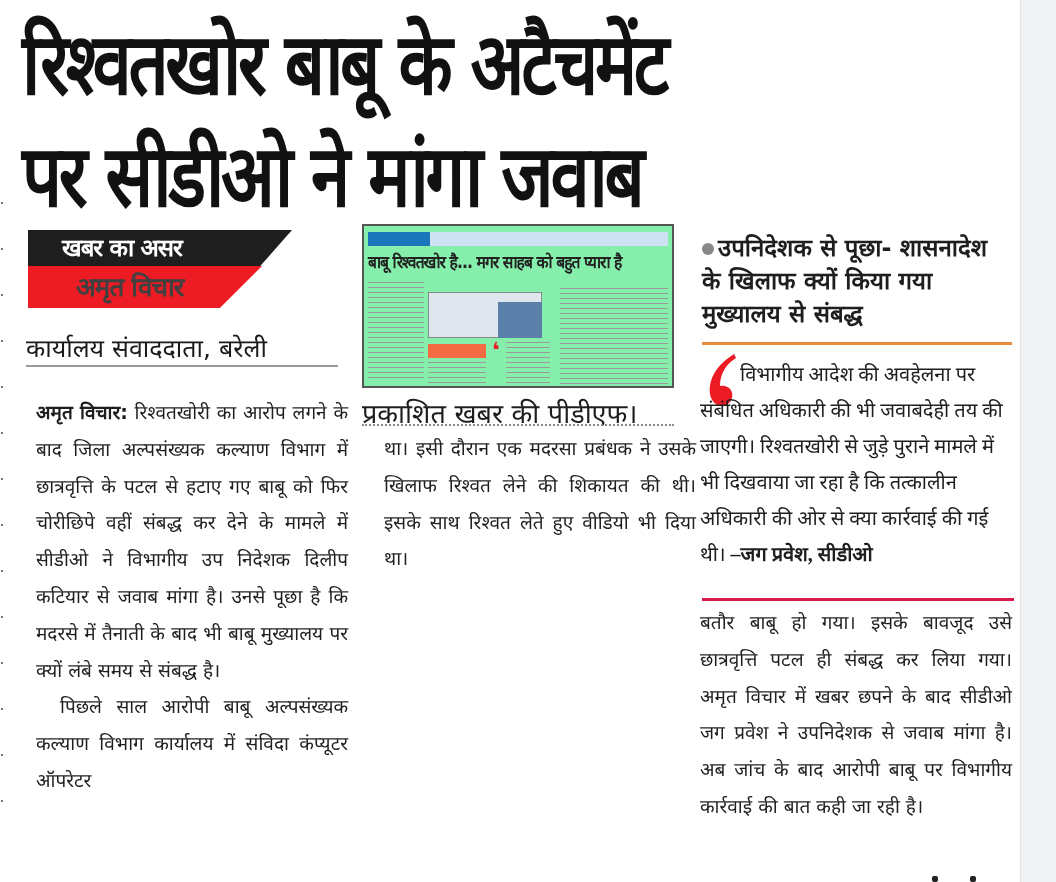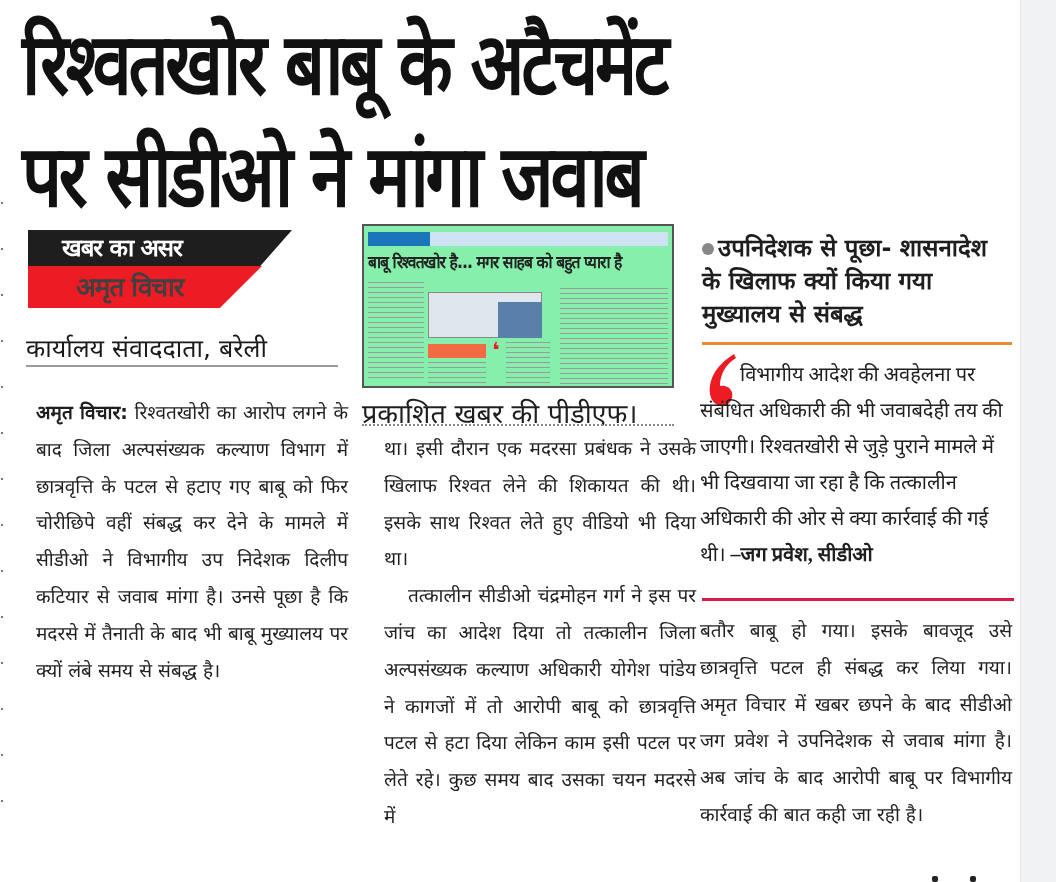--- a/index.html
+++ b/index.html
@@ -46,21 +46,21 @@
 
   
   .sub { position: absolute; left: 702px; top: 232px; width: 310px; font-weight: 700; font-size: 24px; line-height: 33px; color: #1e1e1e; }
   .bullet { display: inline-block; width: 12px; height: 12px; border-radius: 50%; background: #888; margin-right: 4px; vertical-align: middle; }
   .sub-rule { position: absolute; left: 702px; top: 342px; width: 310px; height: 3px; background: #e98b3a; }
   .quote-mark { position: absolute; left: 704px; top: 352px; width: 38px; height: 60px; }
   .quote { position: absolute; left: 700px; top: 356px; width: 312px; font-size: 20px; line-height: 36px; color: #1e1e1e; font-family: Liberation Serif, serif; }
   .quote .q1 { padding-left: 40px; }
   .quote .attrib { font-weight: 700; }
   .quote-rule { position: absolute; left: 702px; top: 598px; width: 312px; height: 3px; background: #d81b4a; }
-  .col3 { left: 700px; top: 604px; width: 312px; margin-top: 8px; }
+  .col3 { left: 700px; top: 604px; width: 312px; }
   .page-frag { position: absolute; left: 930px; top: 874px; width: 60px; height: 8px; }
   .page-frag span { position: absolute; top: 2px; width: 6px; height: 6px; background: #222; border-radius: 2px; }
 </style>
 </head>
 <body>
 
 <div class="left-dots"></div>
 <div class="right-gutter"></div>
 
 <div class="headline">
@@ -72,20 +72,21 @@
   <div class="tag-black"></div>
   <div class="tag-red"></div>
   <div class="tag-line1">खबर का असर</div>
   <div class="tag-line2">अमृत विचार</div>
 </div>
 <div class="byline">कार्यालय संवाददाता, बरेली</div>
 <div class="byline-rule"></div>
 
 <div class="col col1">
   <p><span class="lead">अमृत विचार:</span> <span>रिश्वतखोरी का आरोप लगने के बाद जिला अल्पसंख्यक कल्याण विभाग में छात्रवृत्ति के पटल से हटाए गए बाबू को फिर चोरीछिपे वहीं संबद्ध कर देने के मामले में सीडीओ ने विभागीय उप निदेशक दिलीप कटियार से जवाब मांगा है। उनसे पूछा है कि मदरसे में तैनाती के बाद भी बाबू मुख्यालय पर क्यों लंबे समय से संबद्ध है।</span></p>
+  <p class="indent">पिछले साल आरोपी बाबू अल्पसंख्यक कल्याण विभाग कार्यालय में संविदा कंप्यूटर ऑपरेटर</p>
 </div>
 
 <div class="thumb">
   <div class="thumb-bar">
       <div class="thumb-tag"></div>
     </div>
   <div class="thumb-title">बाबू रिश्वतखोर है... मगर साहब को बहुत प्यारा है</div>
   <div class="thumb-lines" style="left:4px;top:56px;width:56px;height:100px;"></div>
   <div class="thumb-grid"></div>
   <div class="thumb-grid2"></div>
@@ -93,21 +94,20 @@
   <div class="thumb-lines" style="left:64px;top:136px;width:58px;height:22px;"></div>
   <div class="thumb-quote">❛</div>
   <div class="thumb-lines" style="left:142px;top:116px;width:44px;height:42px;"></div>
   <div class="thumb-lines" style="left:196px;top:62px;width:108px;height:96px;"></div>
 </div>
 <div class="caption">प्रकाशित खबर की पीडीएफ।</div>
 <div class="caption-rule"></div>
 
 <div class="col col2">
   <p>था। इसी दौरान एक मदरसा प्रबंधक ने उसके खिलाफ रिश्वत लेने की शिकायत की थी। इसके साथ रिश्वत लेते हुए वीडियो भी दिया था।</p>
-  <p class="indent">तत्कालीन सीडीओ चंद्रमोहन गर्ग ने इस पर जांच का आदेश दिया तो तत्कालीन जिला अल्पसंख्यक कल्याण अधिकारी योगेश पांडेय ने कागजों में तो आरोपी बाबू को छात्रवृत्ति पटल से हटा दिया लेकिन काम इसी पटल पर लेते रहे। कुछ समय बाद उसका चयन मदरसे में</p>
 </div>
 
 <div class="sub">
   <span class="bullet"></span><span>उपनिदेशक से पूछा- शासनादेश के खिलाफ क्यों किया गया मुख्यालय से संबद्ध</span>
 </div>
 <div class="sub-rule"></div>
 
 <svg class="quote-mark" viewBox="0 0 38 60">
   <path d="M30 2 C14 12 4 26 6 42 C8 54 20 58 26 50 C32 42 26 32 16 34 C16 22 22 12 32 6 Z" fill="#ed1c24"></path>
 </svg>

